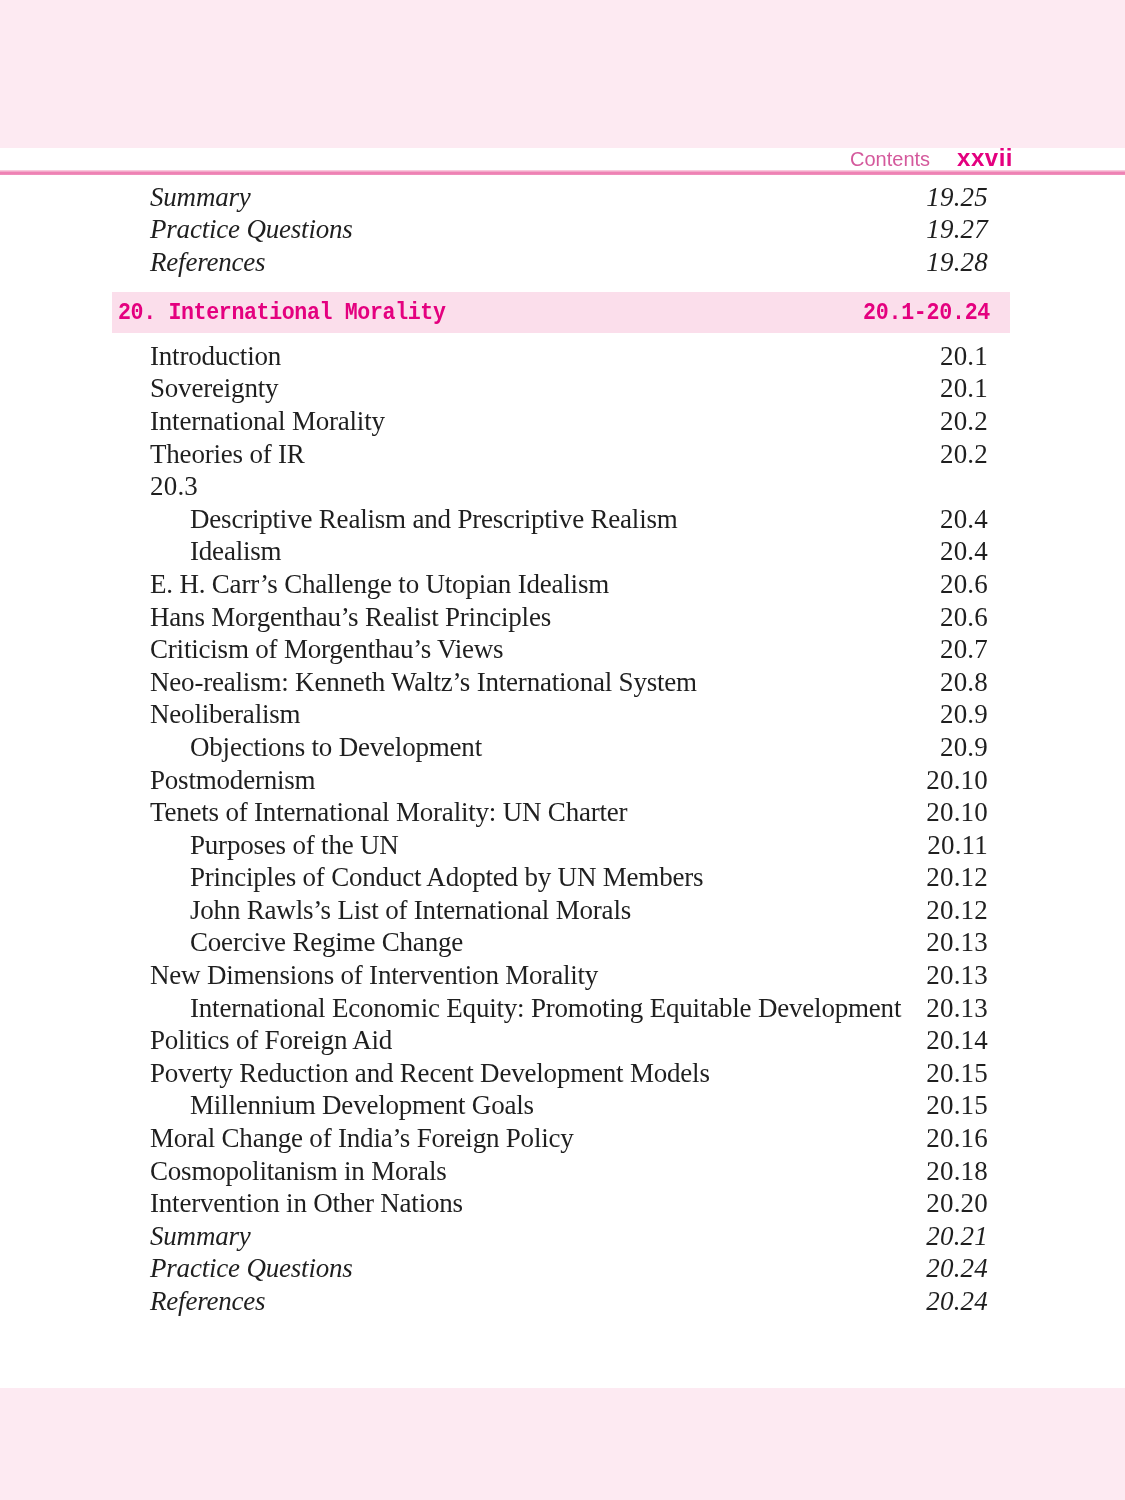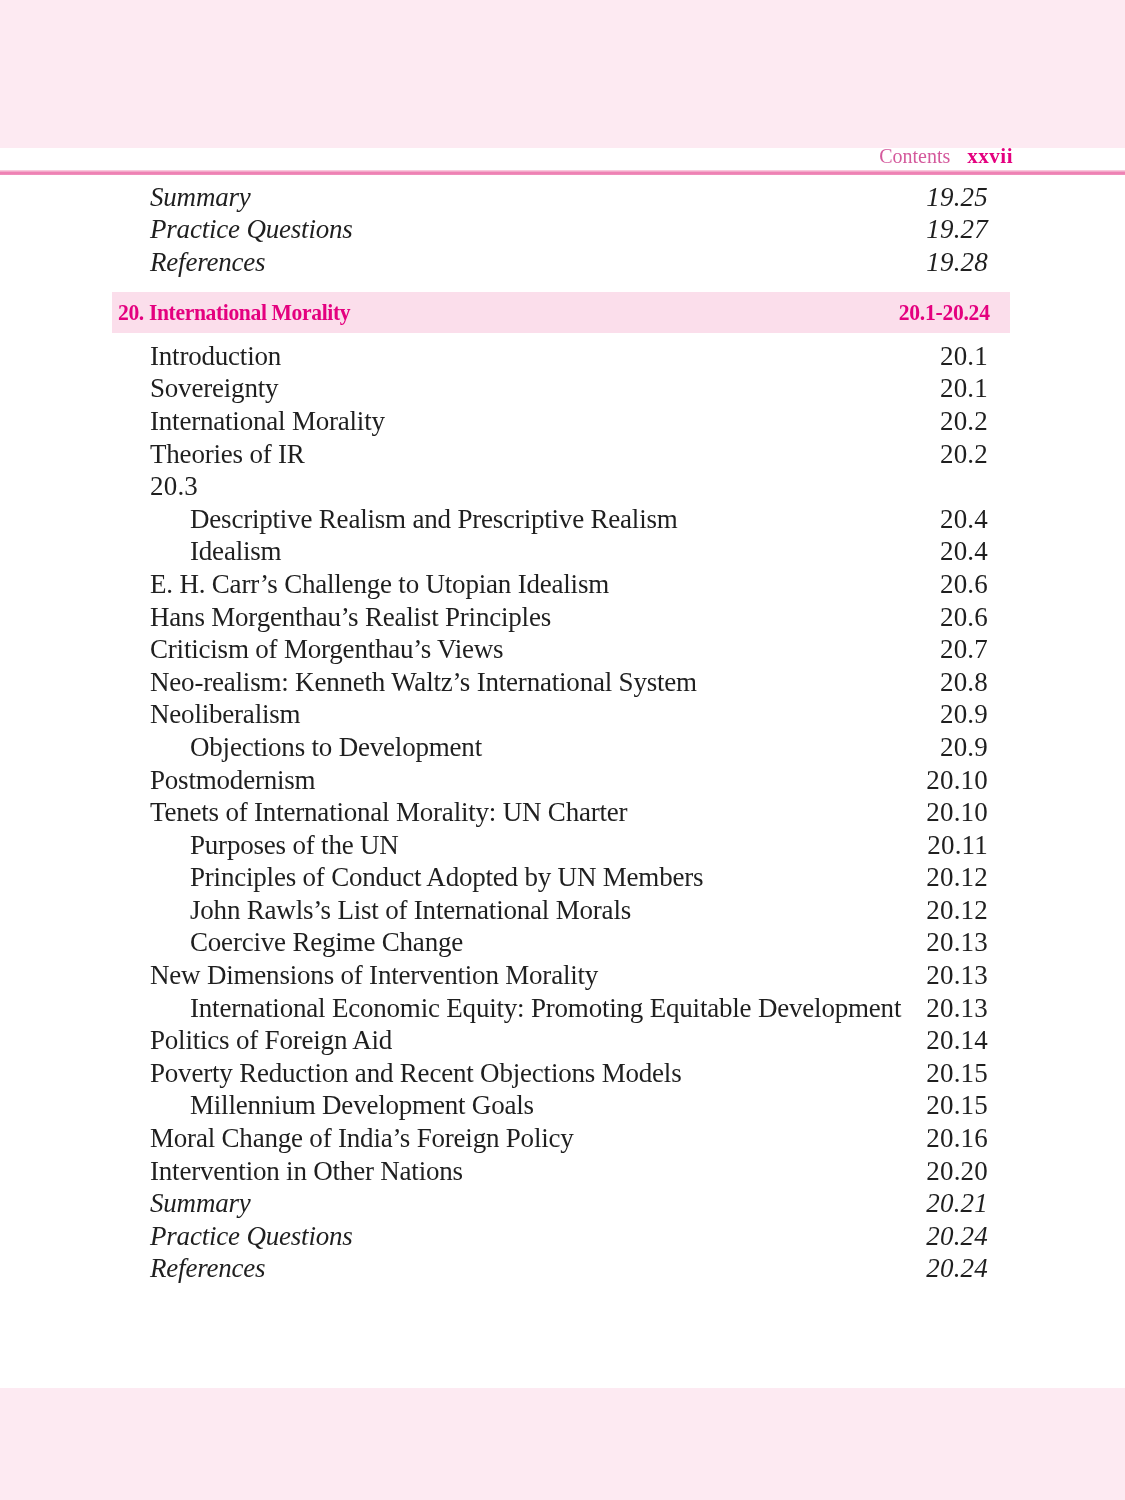--- a/index.html
+++ b/index.html
@@ -10,29 +10,29 @@
     background:var(--margin-pink, #fdeaf2);
     font-family:"Liberation Serif", serif;
   }
   .content-area {
     position:absolute; left:0; top:148px;
     width:1125px; height:1240px;
     background:#ffffff;
   }
   .header-row {
     position:absolute; top:144px; right:112px;
-    display:flex; align-items:baseline; gap:17px;
-    font-family:Liberation Serif, serif;
+    display:flex; align-items:baseline; gap:27px;
+    font-family:Liberation Sans, sans-serif;
   }
   .contents-label {
     font-size:20px;
     color:var(--header-pink, #d4599c);
   }
   .page-roman {
-    font-size:21px; font-weight:bold;
+    font-size:24px; font-weight:bold;
     color:var(--accent, #e4007f);
     letter-spacing:0.5px;
   }
   .header-rule {
     position:absolute; top:170px; left:0;
     width:1125px; height:5px;
     background:linear-gradient(to bottom, #f9cfe0 0%, #f7c3d9 20%, var(--rule-pink, #ee82b4) 45%, var(--rule-pink, #ee82b4) 85%, #f3a8ca 100%);
   }
   .toc-list {
     position:absolute; left:150px; width:838px;
@@ -49,21 +49,21 @@
   .toc-row.indent .toc-title { padding-left:40px; }
   .toc-row.italic { font-style:italic; }
   .toc-title { letter-spacing:-0.2px; }
   .toc-page { letter-spacing:0.2px; }
   .chapter-band {
     position:absolute; left:112px; top:292px;
     width:898px; height:41px; box-sizing:border-box;
     background:var(--band-pink, #fbdeeb);
     display:flex; justify-content:space-between; align-items:center;
     padding:0 20px 0 6px;
-    font-family:Liberation Serif, serif;
+    font-family:Liberation Mono, monospace;
     font-weight:bold;
     color:var(--accent, #e4007f);
     white-space:nowrap;
   }
   .chapter-title {
     font-size:23px; letter-spacing:-0.4px;
     display:inline-block; transform:scaleX(0.94); transform-origin:left center;
   }
   .chapter-pages {
     font-size:23px; letter-spacing:-0.3px;
@@ -186,32 +186,36 @@
   </div>
       <div class="toc-row indent">
     <span class="toc-title">International Economic Equity: Promoting Equitable Development</span>
     <span class="toc-page">20.13</span>
   </div>
       <div class="toc-row">
     <span class="toc-title">Politics of Foreign Aid</span>
     <span class="toc-page">20.14</span>
   </div>
       <div class="toc-row">
-    <span class="toc-title">Poverty Reduction and Recent Objections Models</span>
+    <span class="toc-title">Poverty Reduction and Recent Development Models</span>
     <span class="toc-page">20.15</span>
   </div>
       <div class="toc-row indent">
     <span class="toc-title">Millennium Development Goals</span>
     <span class="toc-page">20.15</span>
   </div>
       <div class="toc-row">
     <span class="toc-title">Moral Change of India’s Foreign Policy</span>
     <span class="toc-page">20.16</span>
   </div>
       <div class="toc-row">
+    <span class="toc-title">Cosmopolitanism in Morals</span>
+    <span class="toc-page">20.18</span>
+  </div>
+      <div class="toc-row">
     <span class="toc-title">Intervention in Other Nations</span>
     <span class="toc-page">20.20</span>
   </div>
       <div class="toc-row italic">
     <span class="toc-title">Summary</span>
     <span class="toc-page">20.21</span>
   </div>
       <div class="toc-row italic">
     <span class="toc-title">Practice Questions</span>
     <span class="toc-page">20.24</span>

